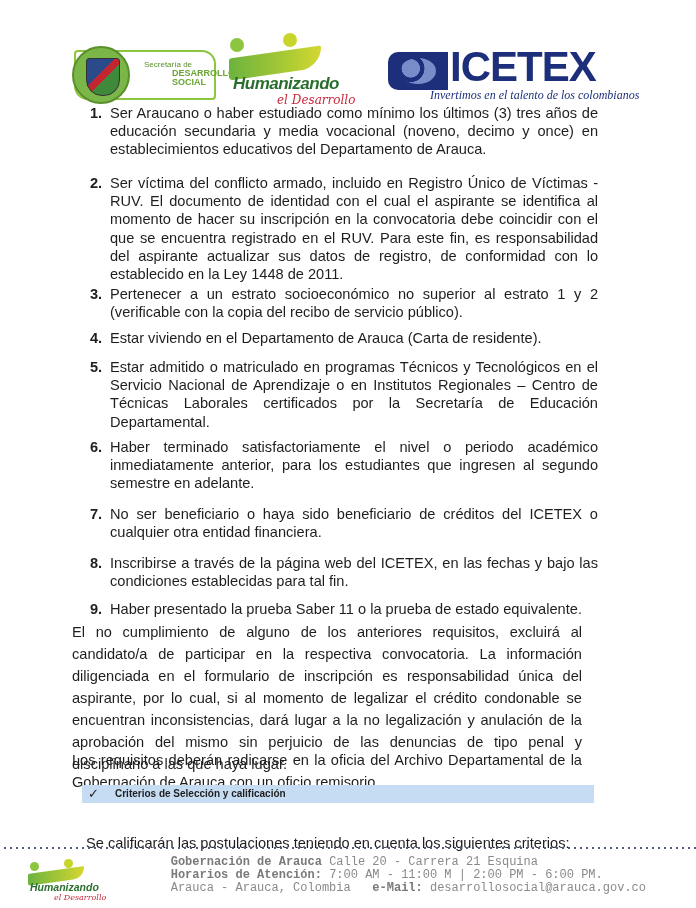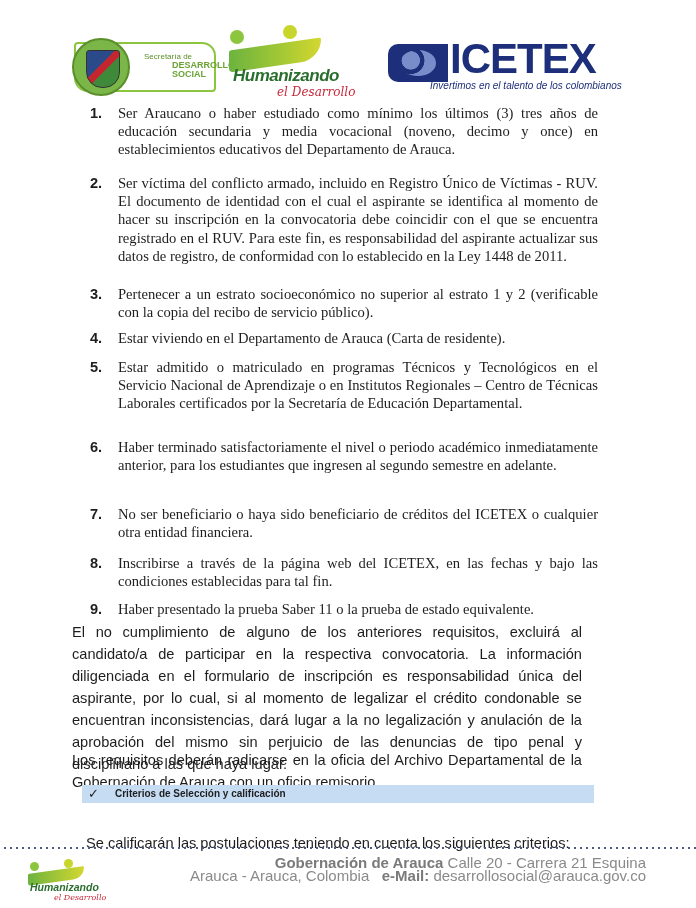--- a/index.html
+++ b/index.html
@@ -1,57 +1,57 @@
 <!DOCTYPE html>
 <html><head>
 <meta charset="utf-8">
 <style>
   html, body { margin:0; padding:0; background:#ffffff; }
   body { width:696px; height:908px; position:relative; overflow:hidden; font-family:"Liberation Sans", sans-serif; color:#1e1e1e; }
 
   
-  .hdr { position:absolute; top:4px; left:0; width:696px; height:95px; }
+  .hdr { position:absolute; top:12px; left:0; width:696px; height:95px; }
   .sec-logo { position:absolute; left:74px; top:38px; width:142px; height:50px; border:2px solid #8cc63f; border-radius:4px 14px 4px 14px; box-sizing:border-box; background:#fff; }
   .shield { position:absolute; left:-4px; top:-6px; width:58px; height:58px; border-radius:50%; background:#7ab648; border:2px solid #5a8f2c; box-sizing:border-box; }
   .shield-inner { position:absolute; left:12px; top:10px; width:32px; height:36px; background:linear-gradient(135deg,#2a4a8a 0 40%, #c3262e 40% 55%, #3f8a3a 55% 100%); border-radius:3px 3px 16px 16px; border:1px solid #333; }
   .sec-text { position:absolute; left:68px; top:8px; font-size:8px; line-height:9px; color:#5a8f2c; }
   .sec-text .big { font-weight:bold; font-size:9px; color:#6aa534;margin-left:28px; }
 
   .hum-logo { position:absolute; left:225px; top:18px; width:140px; height:82px; }
   .fig1-head { position:absolute; left:5px; top:8px; width:14px; height:14px; border-radius:50%; background:#8cc63f; }
   .fig2-head { position:absolute; left:58px; top:3px; width:14px; height:14px; border-radius:50%; background:#c8d62b; }
   .arm { position:absolute; left:4px; top:22px; width:92px; height:22px; background:linear-gradient(90deg,#6cb33f,#a7c934 60%,#d4d730); border-radius:4px 4px 40px 8px; transform:skewY(-8deg); }
   .hum-word { position:absolute; left:8px; top:44px; font-size:17px; font-style:italic; font-weight:bold; color:#2a6e2f; letter-spacing:-0.5px; }
   .des-word { position:absolute; left:52px; top:63px; font-family:"DejaVu Serif", serif; font-style:italic; font-size:12px; color:#c8283a; }
 
   .icetex { position:absolute; left:388px; top:38px; width:245px; height:46px; }
   .ice-box { position:absolute; left:0; top:2px; width:60px; height:38px; background:#1d2f7a; border-radius:10px 0 0 10px; }
   .ice-globe { position:absolute; left:12px; top:6px; width:36px; height:26px; border-radius:50%; background:radial-gradient(circle at 30% 40%, #8ea4dd 0 30%, #1d2f7a 32% 45%, #8ea4dd 47% 100%); opacity:0.8; }
   .ice-word { position:absolute; left:62px; top:-4px; font-size:42px; font-weight:bold; color:#1d2f7a; letter-spacing:-1px; line-height:42px; }
-  .ice-tag { position:absolute; left:42px; top:38px; font-size:10px; font-style:italic; color:#1d2f7a; white-space:nowrap; }
+  .ice-tag { position:absolute; left:42px; top:38px; font-size:12px; font-style:italic; color:#1d2f7a; white-space:nowrap;font-family:Liberation Serif, serif; }
 
   
   .content { position:absolute; left:0; top:0; width:696px; }
   .req { position:absolute; left:90px; width:508px; font-size:14.6px; line-height:18.2px; text-align:justify; }
   .req .num { position:absolute; left:0; top:0; font-weight:bold; }
-  .req .txt { display:block; margin-left:28px;font-family:Liberation Serif, serif; }
+  .req .txt { display:block; margin-left:20px; }
   .para { position:absolute; left:72px; width:510px; font-size:14.6px; line-height:22px; text-align:justify; }
   .hl-bar { position:absolute; left:82px; top:785px; width:512px; height:18px; background:#c6dcf3; }
   .hl-check { position:absolute; left:88px; top:785px; font-size:13px; line-height:18px; }
   .hl-text { position:absolute; left:115px; top:785px; font-size:10px; line-height:18px; font-weight:bold; }
 
   
   .dots { position:absolute; left:2px; top:846px; width:694px; height:4px; background-image:radial-gradient(circle, #4b5a8a 1.2px, transparent 1.5px); background-size:6px 4px; }
   .foot-logo { position:absolute; left:20px; top:858px; width:100px; height:45px; }
   .f-h1 { position:absolute; left:10px; top:4px; width:9px; height:9px; border-radius:50%; background:#8cc63f; }
   .f-h2 { position:absolute; left:44px; top:1px; width:9px; height:9px; border-radius:50%; background:#c8d62b; }
   .f-arm { position:absolute; left:8px; top:12px; width:56px; height:12px; background:linear-gradient(90deg,#6cb33f,#d4d730); border-radius:3px 3px 24px 6px; transform:skewY(-8deg); }
   .f-word { position:absolute; left:10px; top:23px; font-size:10.5px; font-style:italic; font-weight:bold; color:#2a6e2f; }
   .f-des { position:absolute; left:34px; top:35px; font-family:"DejaVu Serif", serif; font-style:italic; font-size:8px; color:#c8283a; }
-  .foot-info { position:absolute; right:50px; top:856px; text-align:right; font-size:15px; line-height:13px; color:#8a8a8a; white-space:nowrap; }
+  .foot-info { position:absolute; right:50px; top:856px; font-size:12px; line-height:13px; color:#8a8a8a; white-space:nowrap;font-family:Liberation Mono, monospace; }
   .foot-info b { color:#7a7a7a; }
 </style>
 </head>
 <body>
 
 <div class="hdr">
   <div class="sec-logo">
     <div class="shield">
       <div class="shield-inner"></div>
     </div>
@@ -130,14 +130,15 @@
 <div class="dots"></div>
 <div class="foot-logo">
   <div class="f-h1"></div>
   <div class="f-h2"></div>
   <div class="f-arm"></div>
   <div class="f-word">Humanizando</div>
   <div class="f-des">el Desarrollo</div>
 </div>
 <div class="foot-info">
   <div><b>Gobernación de Arauca</b> <span>Calle 20 - Carrera 21 Esquina</span></div>
+  <div><b>Horarios de Atención:</b> <span>7:00 AM - 11:00 M | 2:00 PM - 6:00 PM.</span></div>
   <div><span>Arauca - Arauca, Colombia</span>&nbsp;&nbsp; <b>e-Mail:</b> <span>desarrollosocial@arauca.gov.co</span></div>
 </div>
 
 </body></html>

